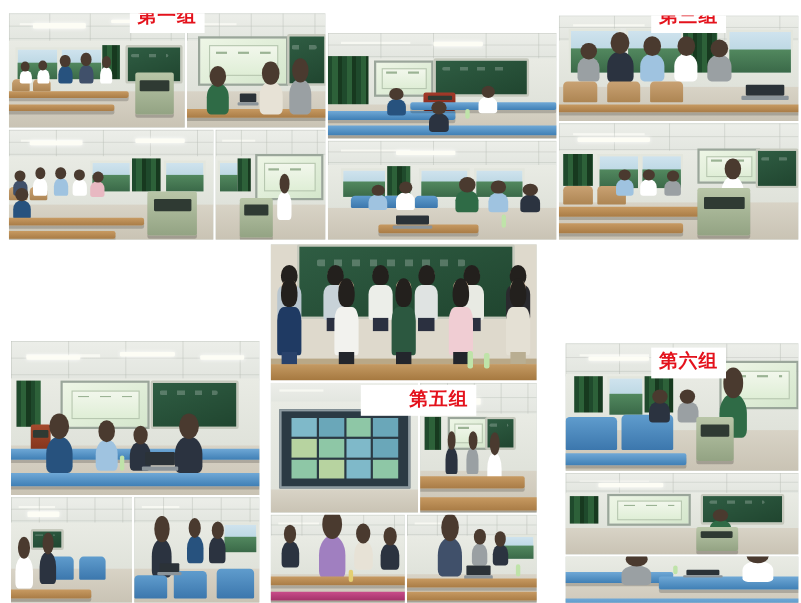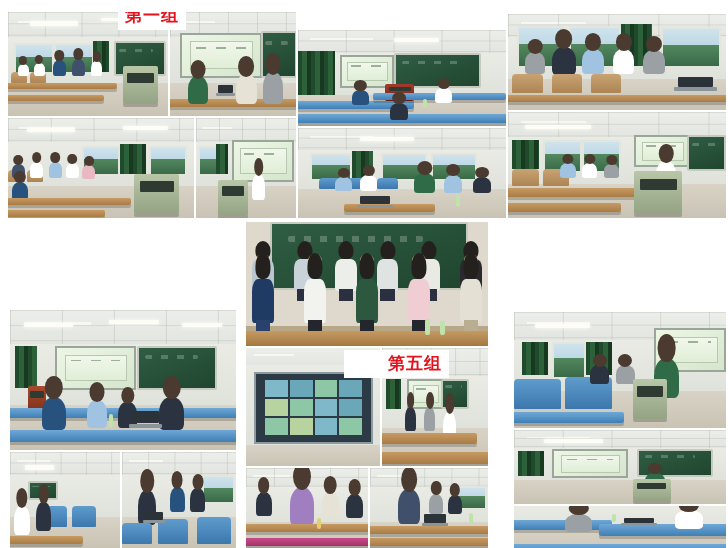--- a/index.html
+++ b/index.html
@@ -310,20 +310,21 @@
         <div class="chairrow tan" style="left:16%;top:54%;width:12%;height:16%;"></div>
         <div class="p lb" style="left:24%;top:48%;width:7%;height:14%;"></div>
         <div class="p w" style="left:34%;top:48%;width:7%;height:14%;"></div>
         <div class="p gy" style="left:44%;top:49%;width:7%;height:13%;"></div>
         <div class="deskrow wood" style="left:-4%;top:72%;width:64%;height:8%;"></div>
         <div class="deskrow wood" style="left:-4%;top:86%;width:56%;height:8%;"></div>
         <div class="podium" style="left:58%;top:56%;width:22%;height:40%;"></div>
       </div>
     </div>
 
+    <div class="label" style="left:84px;top:-12px;">第三组</div>
   </div>
 
   <div class="block" style="left:246px;top:222px;width:242px;height:124px;z-index:5;">
     <div class="photo" style="left:0;top:0;width:242px;height:124px;">
       <div class="scene gp" style="background:#ded9cc;">
         <div class="board" style="left:10%;top:0%;width:80%;height:52%;"></div>
         <div class="floorline"></div>
         <div class="row-back">
           <div class="person">
               <i class="head"></i>
@@ -539,21 +540,21 @@
         <div class="p st" style="left:24%;top:26%;width:18%;height:44%;"></div>
         <div class="p gy" style="left:50%;top:32%;width:12%;height:26%;"></div>
         <div class="p dk" style="left:66%;top:34%;width:12%;height:24%;"></div>
         <div class="laptop" style="left:46%;top:58%;width:18%;height:11%;"></div>
         <div class="deskrow wood" style="left:-4%;top:72%;width:108%;height:11%;"></div>
         <div class="deskrow wood" style="left:-4%;top:88%;width:108%;height:10%;"></div>
         <div class="bottle" style="left:84%;top:56%;height:14%;"></div>
       </div>
     </div>
 
-    <div class="label" style="left:98px;top:2px;padding-left:44px;">第五组</div>
+    <div class="label" style="left:82px;top:2px;padding-left:44px;">第五组</div>
   </div>
 
   <div class="block" style="left:514px;top:312px;width:212px;height:236px;">
 
     <div class="photo" style="left:0;top:0;width:212px;height:116px;">
       <div class="scene">
         <div class="ceil"></div>
           <div class="ceilgrid"></div>
         <div class="lamp" style="left:10%;top:10%;width:26%;height:4%;"></div>
         <div class="wall"></div>
@@ -598,15 +599,16 @@
         <div class="deskrow blue" style="left:-4%;top:26%;width:50%;height:18%;"></div>
         <div class="deskrow blue" style="left:40%;top:34%;width:68%;height:22%;"></div>
         <div class="deskrow blue" style="left:-4%;top:70%;width:108%;height:26%;"></div>
         <div class="p gy" style="left:24%;top:14%;width:13%;height:34%;"></div>
         <div class="p w" style="left:76%;top:8%;width:13%;height:34%;"></div>
         <div class="laptop" style="left:52%;top:22%;width:14%;height:10%;"></div>
         <div class="bottle" style="left:46%;top:14%;height:16%;"></div>
       </div>
     </div>
 
+    <div class="label" style="left:78px;top:4px;">第六组</div>
   </div>
 
 </div>
 
 </body></html>

